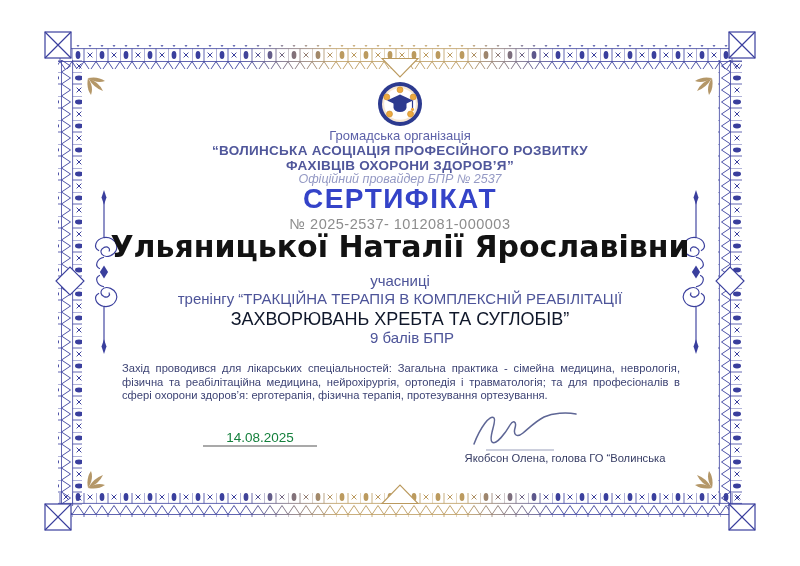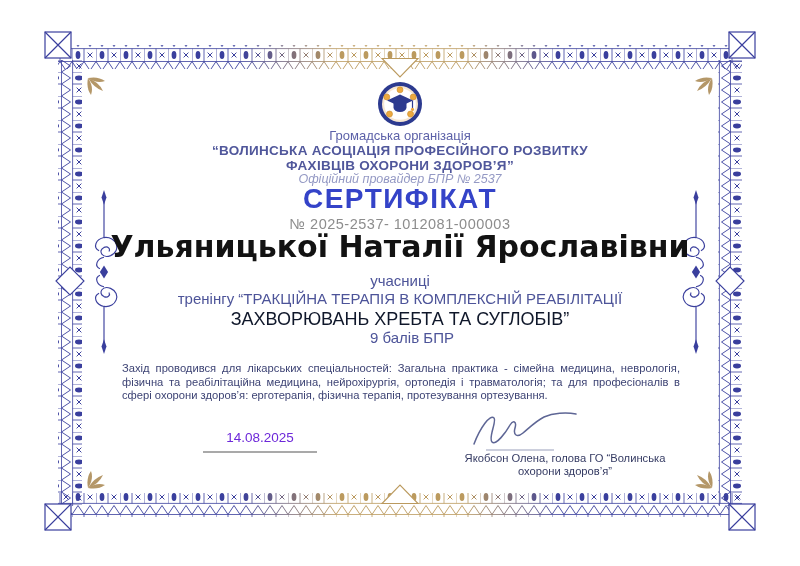--- a/index.html
+++ b/index.html
@@ -23,22 +23,22 @@
   .training1{top:290px;font-size:15px;color:#4d5499;}
   .training2{top:309px;font-size:18px;color:#0f172a;}
   .points{top:329px;font-size:15px;color:#4d5499;padding-left:12px;}
   .desc{
     position:absolute;left:122px;top:362px;width:558px;
     font-size:11.2px;line-height:13.6px;color:#3d4374;
     text-align:justify;text-justify:inter-word;
   }
   .date{
     position:absolute;left:203px;top:430px;width:114px;text-align:center;
-    font-size:13.5px;font-weight:500;color:#6d28d9;
-    border-bottom:2px solid #a9a9a9;padding-bottom:6px;
+    font-size:13.5px;font-weight:500;color:#15803d;
+    border-bottom:2px solid #a9a9a9;
   }
   .sig-svg{position:absolute;left:466px;top:408px;width:118px;height:46px;}
   .signer{
     position:absolute;left:432px;top:452px;width:266px;text-align:center;
     font-size:11.2px;line-height:13.4px;color:#353b63;
   }
 </style>
 </head>
 <body>
 
@@ -185,14 +185,13 @@
 
 <div class="date">14.08.2025</div>
 
 <svg class="sig-svg" viewBox="0 0 118 46" xmlns="http://www.w3.org/2000/svg">
   <path d="M8,36 C14,20 24,6 28,10 C31,13 22,30 26,34 C30,38 40,24 44,17 C47,12 51,13 49,20 C47,27 51,30 57,25 C63,20 70,13 78,9 C87,5 100,4 110,6" stroke="#5e6695" stroke-width="1.5" fill="none" stroke-linecap="round"></path>
   <path d="M20,42 L88,42" stroke="#9aa0bb" stroke-width="1.2" fill="none"></path>
 </svg>
 
 <div class="signer">
   <div>Якобсон Олена, голова ГО “Волинська</div>
-  <div>охорони здоров’я”</div>
 </div>
 
 </body></html>

